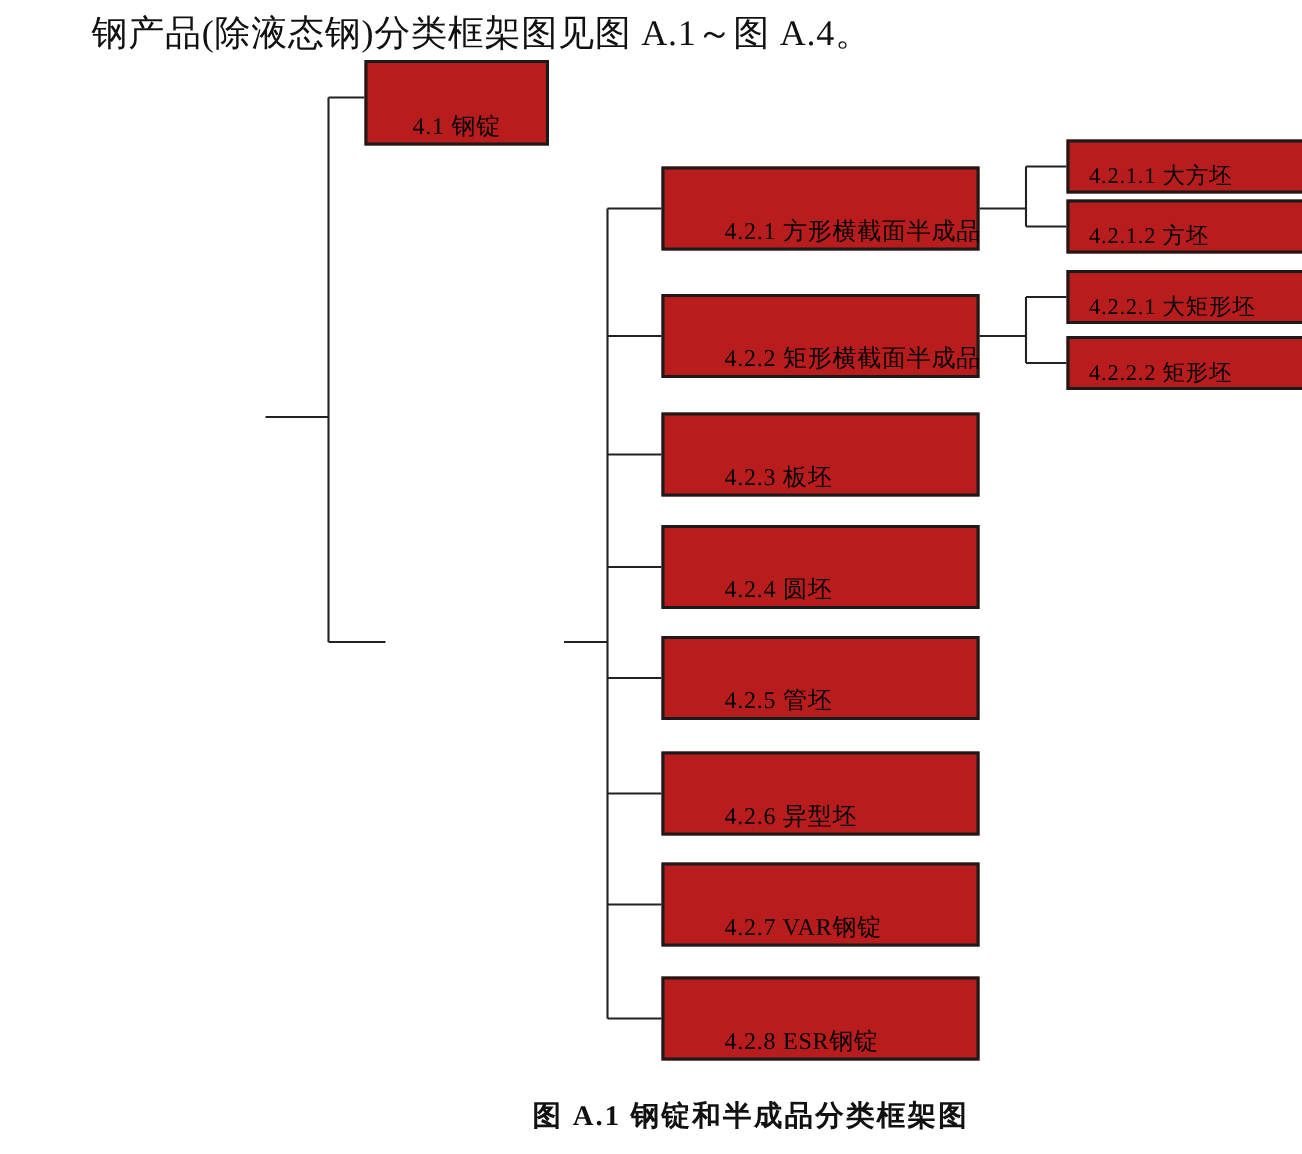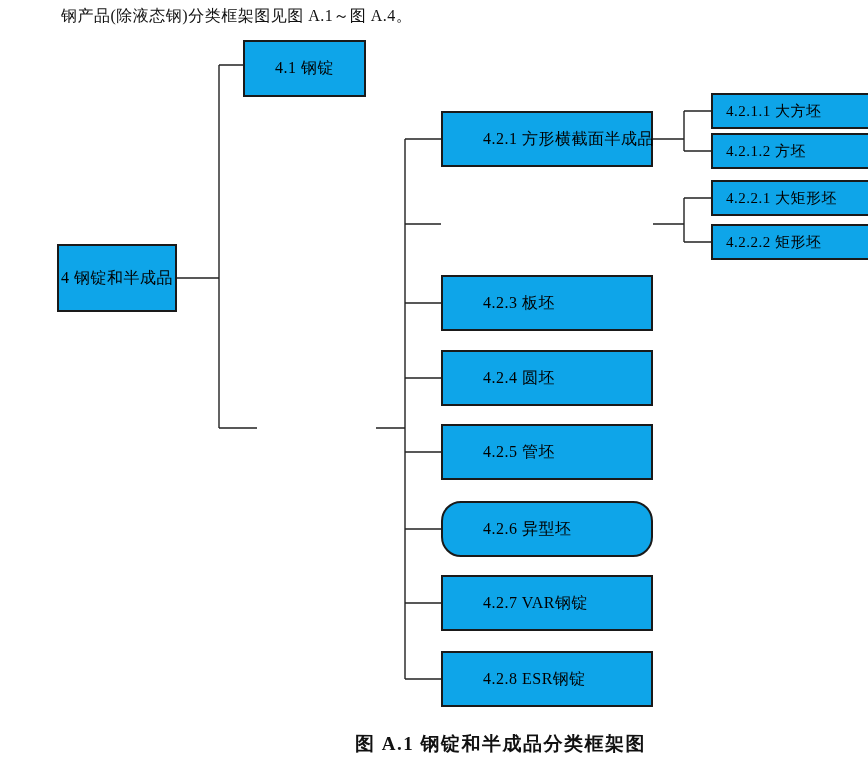--- a/index.html
+++ b/index.html
@@ -13,21 +13,21 @@
     height: 769px;
     background: #ffffff;
     font-family: "Liberation Serif", "DejaVu Serif", serif;
     color: #111;
     overflow: hidden;
   }
   .intro {
     position: absolute;
     left: 61px;
     top: 6px;
-    font-size: 16px;
+    font-size: 24px;
     letter-spacing: 0.5px;
     white-space: nowrap;
   }
   .caption {
     position: absolute;
     left: 355px;
     top: 731px;
     font-size: 19px;
     font-weight: bold;
     letter-spacing: 1.5px;
@@ -38,43 +38,43 @@
     left: 0;
     top: 0;
     width: 868px;
     height: 769px;
     pointer-events: none;
   }
   .node {
     position: absolute;
     box-sizing: border-box;
     border: 2px solid #1a1a1a;
-    background: #0ea5e9;
+    background: #b91c1c;
     display: flex;
-    align-items: center;
+    align-items: flex-end;
     font-size: 16px;
     letter-spacing: 0.5px;
     white-space: nowrap;
     color: #000;
   }
   .node.center { justify-content: center; padding: 0 4px; }
   .node.pad-mid { padding-left: 40px; }
   .node.pad-sm { padding-left: 13px; font-size: 15px; }
   
   .n-root  { left: 57px;  top: 244px; width: 120px; height: 68px; }
   .n-4-1   { left: 243px; top: 40px;  width: 123px; height: 57px; }
   .n-4-2   { left: 257px; top: 401px; width: 119px; height: 55px; }
   
   .mid     { left: 441px; width: 212px; height: 56px; }
   .n-4-2-1 { top: 111px; }
   .n-4-2-2 { top: 196px; }
   .n-4-2-3 { top: 275px; }
   .n-4-2-4 { top: 350px; }
   .n-4-2-5 { top: 424px; }
-  .n-4-2-6 { top: 501px; border-radius: 20px; }
+  .n-4-2-6 { top: 501px; }
   .n-4-2-7 { top: 575px; }
   .n-4-2-8 { top: 651px; }
   
   .leaf      { left: 711px; width: 176px; height: 36px; }
   .n-4-2-1-1 { top: 93px;  }
   .n-4-2-1-2 { top: 133px; }
   .n-4-2-2-1 { top: 180px; }
   .n-4-2-2-2 { top: 224px; }
 </style>
 </head>
@@ -90,31 +90,31 @@
 
     <path d="M376,428 H405 M405,139 V679
       M405,139 H441 M405,224 H441 M405,303 H441 M405,378 H441
       M405,452 H441 M405,529 H441 M405,603 H441 M405,679 H441"></path>
 
     <path d="M653,139 H684 M684,111 V151 M684,111 H711 M684,151 H711"></path>
 
     <path d="M653,224 H684 M684,198 V242 M684,198 H711 M684,242 H711"></path>
   </svg>
 
-  <div class="node center n-root">
-    <span>4 钢锭和半成品</span>
-  </div>
 
   <div class="node center n-4-1">
     <span>4.1 钢锭</span>
   </div>
 
 
   <div class="node pad-mid mid n-4-2-1">
     <span>4.2.1 方形横截面半成品</span>
+  </div>
+  <div class="node pad-mid mid n-4-2-2">
+    <span>4.2.2 矩形横截面半成品</span>
   </div>
   <div class="node pad-mid mid n-4-2-3">
     <span>4.2.3 板坯</span>
   </div>
   <div class="node pad-mid mid n-4-2-4">
     <span>4.2.4 圆坯</span>
   </div>
   <div class="node pad-mid mid n-4-2-5">
     <span>4.2.5 管坯</span>
   </div>

